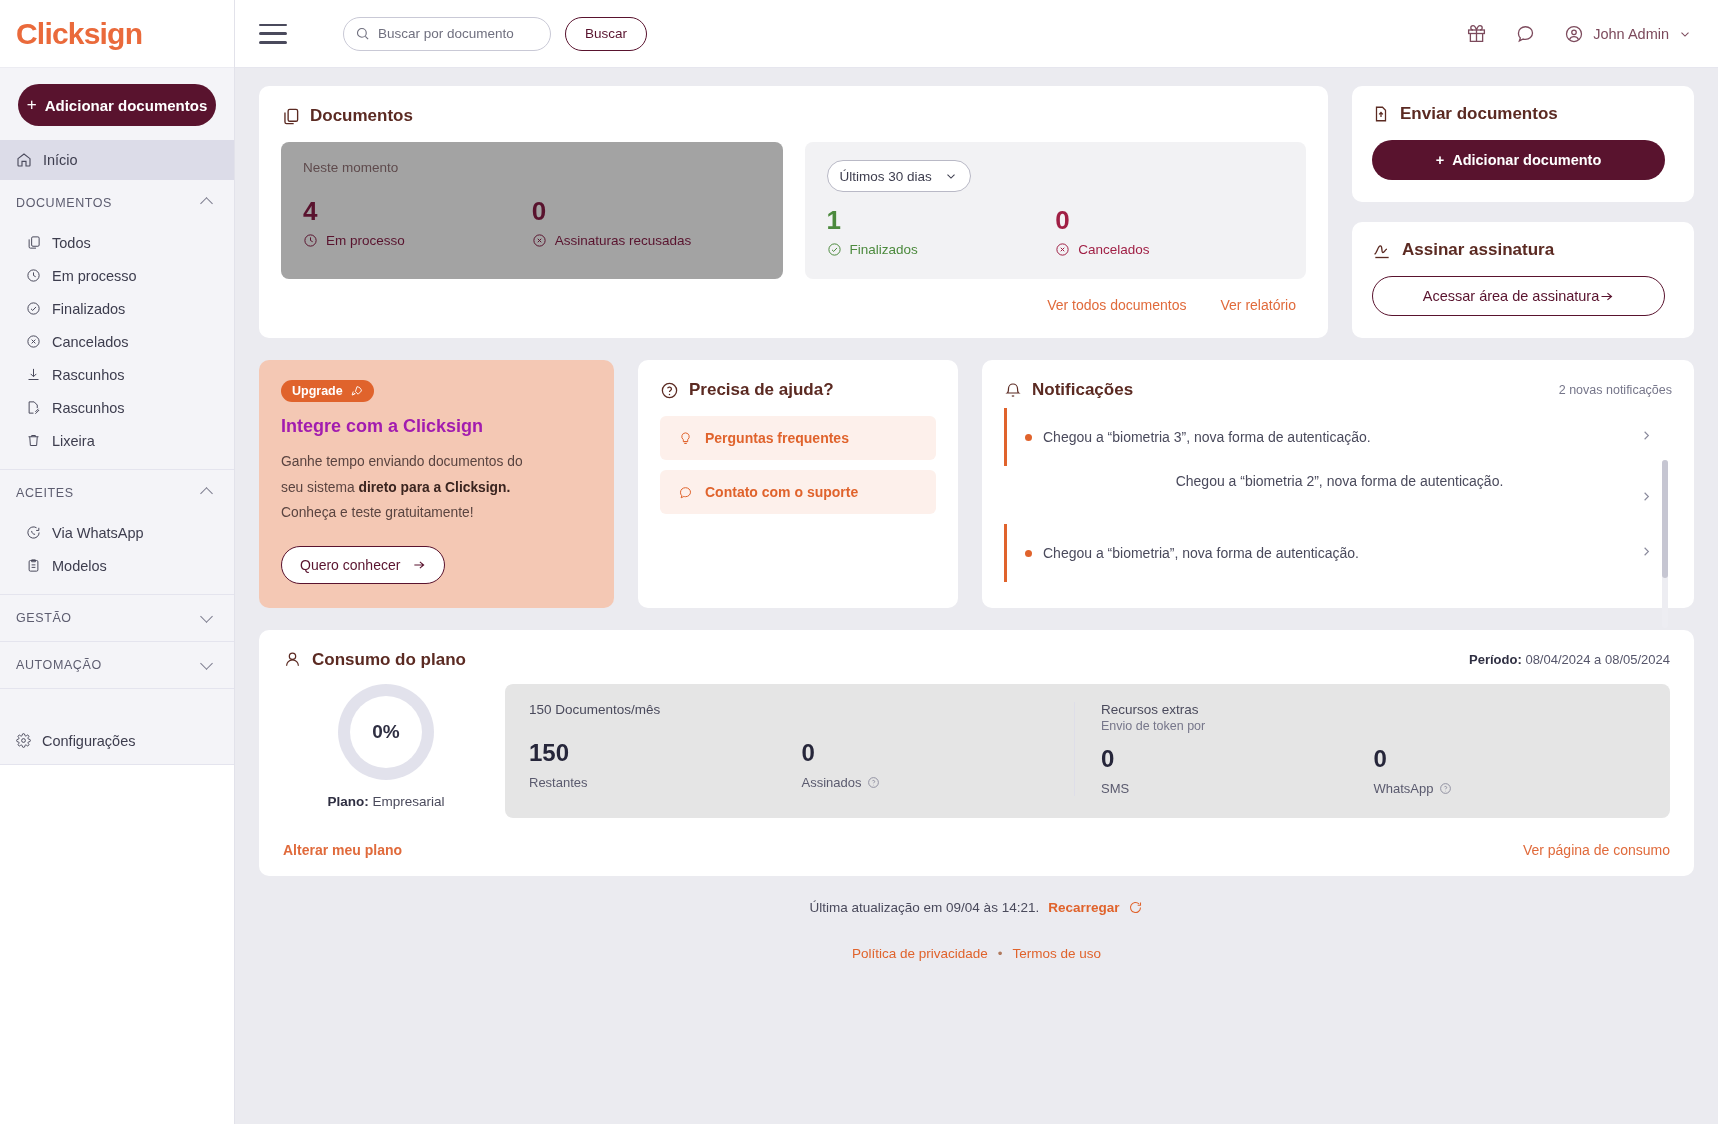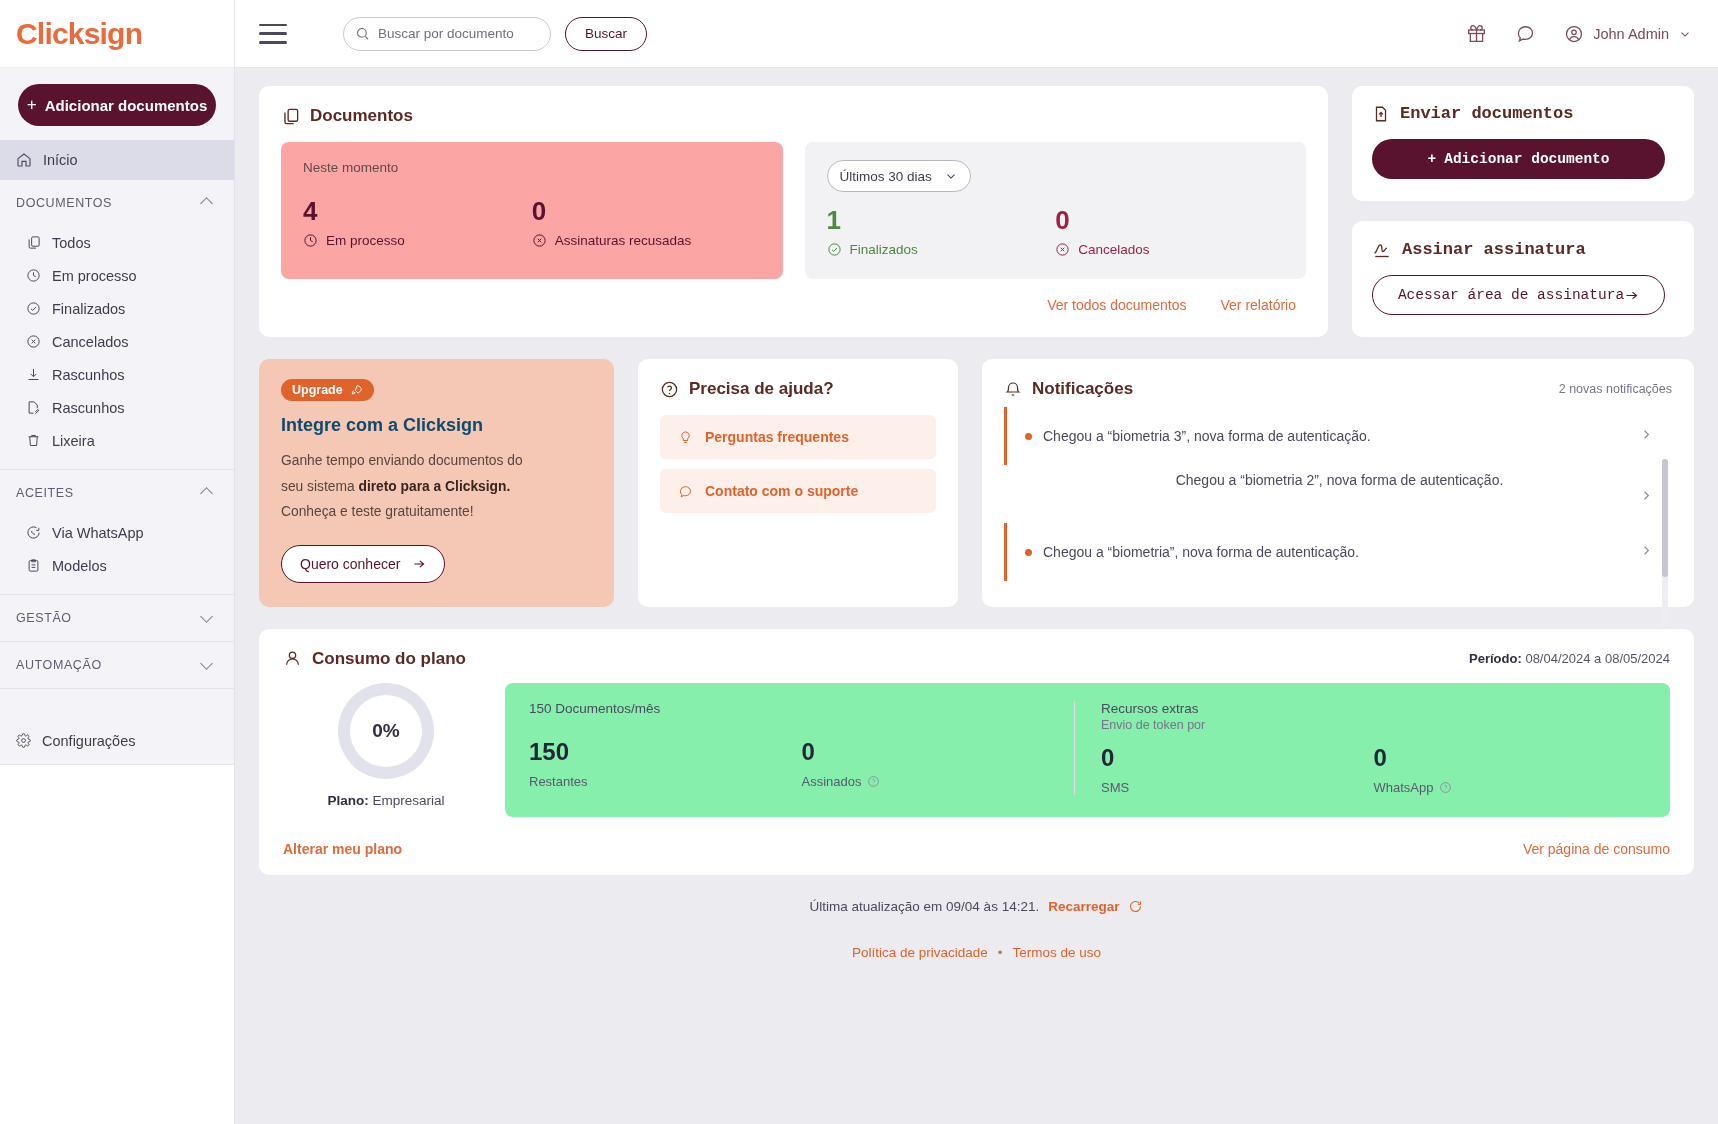--- a/index.html
+++ b/index.html
@@ -103,41 +103,41 @@
   .row { display: flex; gap: 24px; }
 
   .card { background: #fff; border-radius: 10px; }
 
   
   .doc-card { flex: 1; padding: 20px 22px 16px 22px; }
   .card-head { display: flex; align-items: center; gap: 10px; margin-bottom: 16px; }
   .card-title { font-size: 17px; font-weight: bold; color: #5b2a22; }
   .stats-row { display: flex; gap: 22px; }
   .stat-panel { flex: 1; border-radius: 8px; padding: 18px 22px 22px 22px; }
-  .stat-panel.pink { background: #fca5a5; }
+  .stat-panel.pink { background: #a3a3a3; }
   .stat-panel.grey { background: #f2f2f4; }
   .panel-label { font-size: 13.5px; color: #5e4a4c; margin-bottom: 22px; }
   .dropdown {
     display: inline-flex; align-items: center; gap: 12px; height: 32px;
     padding: 0 12px; border: 1px solid #b9b9c6; border-radius: 18px;
     background: #fff; font-size: 13.5px; color: #3d3d4e; cursor: pointer; margin-bottom: 14px;
   }
   .stat-cells { display: flex; }
   .stat-cell { flex: 1; }
   .stat-num { font-size: 26px; font-weight: bold; line-height: 1.15; margin-bottom: 6px; }
   .stat-cap { font-size: 13.5px; display: flex; align-items: center; gap: 8px; }
   .c-maroon { color: #59132e; }
   .c-green { color: #4c8a3d; }
   .c-crimson { color: #a01f44; }
   .doc-links { display: flex; justify-content: flex-end; gap: 34px; margin-top: 18px; padding-right: 10px; }
   .link-orange { color: #e06a3b; font-size: 14px; cursor: pointer; }
 
   
   .right-col { width: 342px; flex: 0 0 342px; display: flex; flex-direction: column; gap: 20px; }
-  .send-card { padding: 18px 29px 22px 20px; font-family: Liberation Mono, monospace; }
+  .send-card { padding: 18px 29px 22px 20px; }
   .btn-primary {
     width: 100%; height: 40px; border-radius: 22px; background: #59132e; color: #fff;
     border: none; font-size: 14.5px; font-weight: bold; cursor: pointer; font-family: inherit;
     display: flex; align-items: center; justify-content: center; gap: 8px; margin-top: 16px;
   }
   .btn-outline {
     width: 100%; height: 40px; border-radius: 22px; background: #fff; color: #59132e;
     border: 1.3px solid #59132e; font-size: 14.5px; cursor: pointer; font-family: inherit;
     display: flex; align-items: center; justify-content: center; margin-top: 16px;
   }
@@ -145,21 +145,21 @@
   
   .row2 { margin-top: 22px; display: flex; gap: 24px; }
   .upgrade-card {
     width: 355px; flex: 0 0 355px; background: #f4c8b4; border-radius: 10px;
     padding: 20px 22px 24px 22px;
   }
   .badge-upgrade {
     display: inline-flex; align-items: center; gap: 7px; background: #e0632c; color: #fff;
     font-size: 12.5px; font-weight: bold; border-radius: 12px; padding: 4px 11px; margin-bottom: 14px;
   }
-  .upgrade-title { font-size: 18px; font-weight: bold; color: #0c4a6e; margin-bottom: 12px; }
+  .upgrade-title { font-size: 18px; font-weight: bold; color: #a21caf; margin-bottom: 12px; }
   .upgrade-text { font-size: 13.8px; color: #5a4440; line-height: 1.85; }
   .upgrade-text b { color: #3a241f; }
   .btn-upgrade {
     margin-top: 20px; height: 38px; padding: 0 18px; border-radius: 20px; background: #fff;
     border: 1.3px solid #59132e; color: #59132e; font-size: 14px; cursor: pointer; font-family: inherit;
     display: inline-flex; align-items: center; gap: 12px;
   }
   .help-card { width: 320px; flex: 0 0 320px; padding: 20px 22px 22px 22px; }
   .help-item {
     background: #fdf0eb; border-radius: 6px; height: 44px; display: flex; align-items: center;
@@ -194,21 +194,21 @@
     background: conic-gradient(#e2e2ec 0deg 360deg);
     display: flex; align-items: center; justify-content: center; position: relative;
   }
   .donut::after {
     content: ""; position: absolute; width: 72px; height: 72px; background: #fff; border-radius: 50%;
   }
   .donut-label { position: relative; z-index: 2; font-size: 19px; font-weight: bold; color: #2f2f42; }
   .plan-label { margin-top: 14px; font-size: 13.5px; color: #4a4a5c; }
   .plan-label b { color: #2f2f42; }
   .metrics {
-    flex: 1; background: #86efac; border-radius: 8px; padding: 18px 24px 22px 24px; display: flex; justify-content: space-between;
+    flex: 1; background: #e5e5e5; border-radius: 8px; padding: 18px 24px 22px 24px; display: flex; justify-content: space-between;
   }
   .metric-group { display: flex; flex: 1; }
   .metric-group + .metric-group { border-left: 1px solid #dedee8; padding-left: 26px; }
   .metric-col { flex: 1; }
   .metric-head { font-size: 13.5px; color: #4a4a5c; }
   .metric-sub { font-size: 12.5px; color: #76768a; margin-top: 2px; }
   .metric-vals { display: flex; margin-top: 22px; }
   .metric-item { flex: 1; }
   .metric-num { font-size: 24px; font-weight: bold; color: #26263a; margin-bottom: 8px; }
   .metric-cap { font-size: 13px; color: #5a5a6e; display: flex; align-items: center; gap: 6px; }

